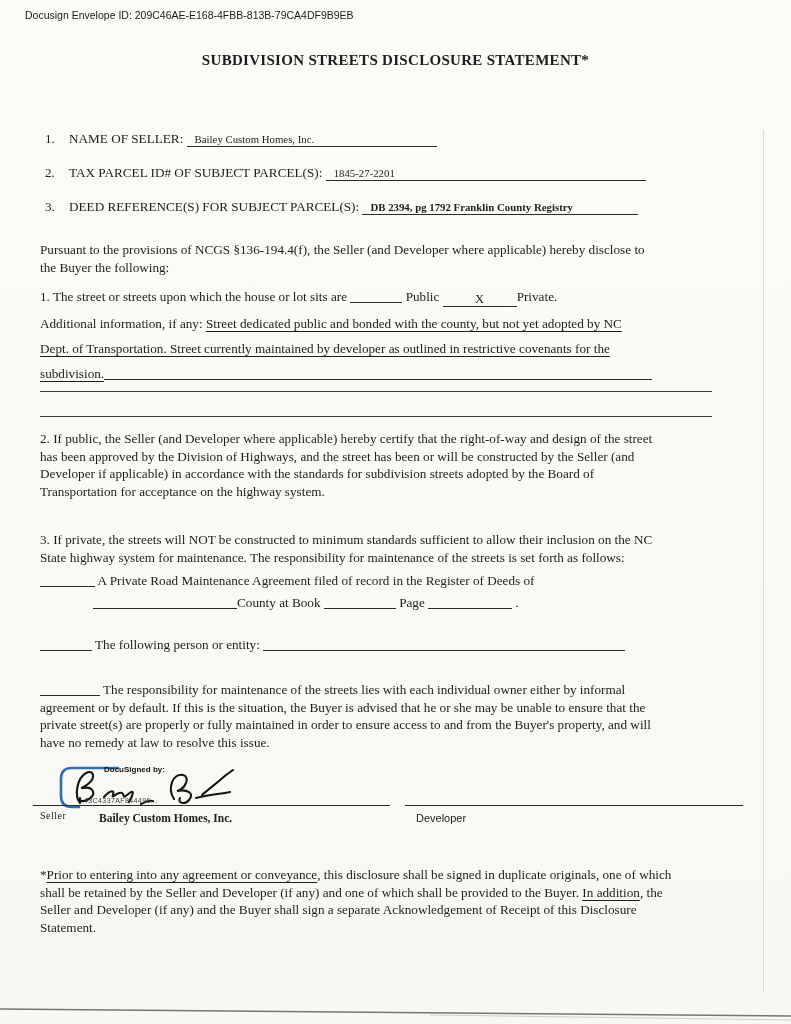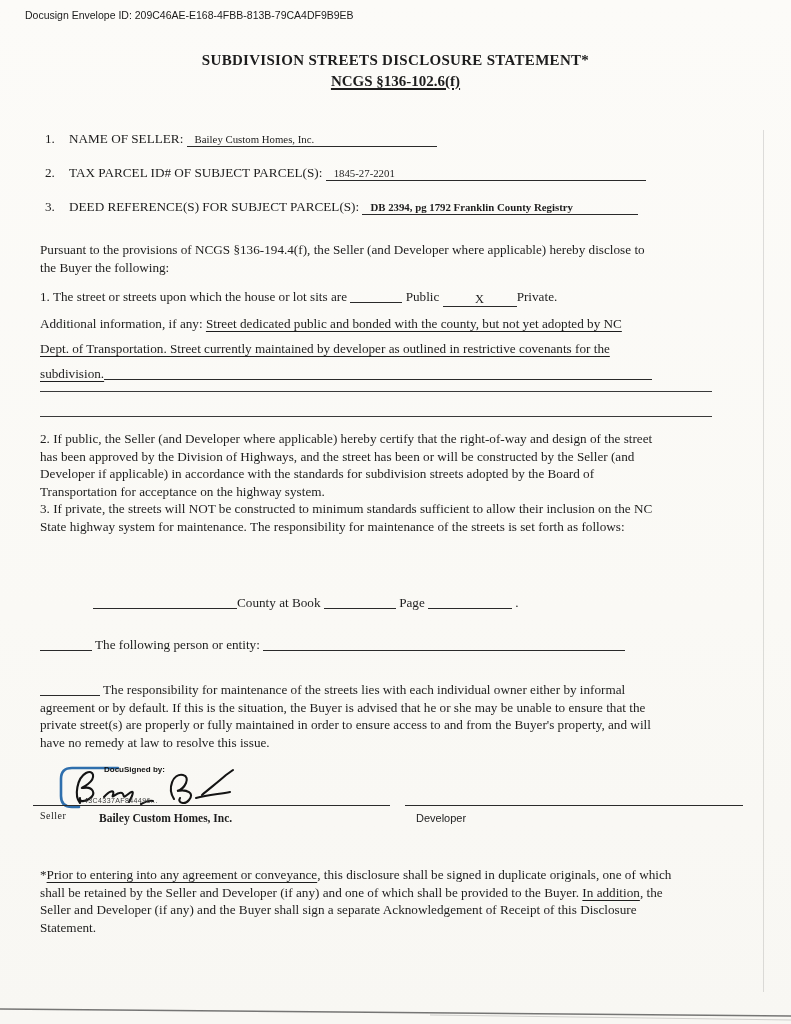--- a/index.html
+++ b/index.html
@@ -37,21 +37,20 @@
 </style>
 </head>
 <body>
 
 <div class="page">
 
   <div class="abs env">Docusign Envelope ID: 209C46AE-E168-4FBB-813B-79CA4DF9B9EB</div>
 
   <div class="abs title-wrap">
     <div class="title-l1">SUBDIVISION STREETS DISCLOSURE STATEMENT*</div>
-    <div class="title-l2">NCGS §136-102.6(f)</div>
   </div>
 
   <div class="abs item" style="top:131px"><span class="num">1.</span><span>NAME OF SELLER:</span> <span class="value-line vw1">Bailey Custom Homes, Inc.</span></div>
 
   <div class="abs item" style="top:165px"><span class="num">2.</span><span>TAX PARCEL ID# OF SUBJECT PARCEL(S):</span> <span class="value-line vw2">1845-27-2201</span></div>
 
   <div class="abs item" style="top:199px"><span class="num">3.</span><span>DEED REFERENCE(S) FOR SUBJECT PARCEL(S):</span> <span class="value-line vw3 semibold">DB 2394, pg 1792 Franklin County Registry</span></div>
 
   <div class="abs para" style="top:241px"><span class="pre">Pursuant to the provisions of NCGS §136-194.4(f), the Seller (and Developer where applicable) hereby disclose to
 the Buyer the following:</span></div>
@@ -63,23 +62,24 @@
 subdivision.</span><span class="blank" style="width:548px"></span></div>
 
   <div class="abs blankline" style="left:40px;top:391px;width:672px"></div>
   <div class="abs blankline" style="left:40px;top:416px;width:672px"></div>
 
   <div class="abs para" style="top:430px"><span class="pre">2. If public, the Seller (and Developer where applicable) hereby certify that the right-of-way and design of the street
 has been approved by the Division of Highways, and the street has been or will be constructed by the Seller (and
 Developer if applicable) in accordance with the standards for subdivision streets adopted by the Board of
 Transportation for acceptance on the highway system.</span></div>
 
-  <div class="abs para" style="top:500px"><span class="pre">3. If private, the streets will NOT be constructed to minimum standards sufficient to allow their inclusion on the NC
+  <div class="abs para" style="top:531px"><span class="pre">3. If private, the streets will NOT be constructed to minimum standards sufficient to allow their inclusion on the NC
 State highway system for maintenance. The responsibility for maintenance of the streets is set forth as follows:</span></div>
 
+  <div class="abs para" style="top:572px;white-space:nowrap"><span class="blank" style="width:55px"></span> <span>A Private Road Maintenance Agreement filed of record in the Register of Deeds of</span></div>
 
   <div class="abs para" style="top:594px;left:93px;white-space:nowrap"><span class="blank" style="width:144px"></span><span>County at Book</span> <span class="blank" style="width:72px"></span> <span>Page</span> <span class="blank" style="width:84px"></span> <span>.</span></div>
 
   <div class="abs para" style="top:681px"><span class="blank" style="width:60px"></span> <span class="pre">The responsibility for maintenance of the streets lies with each individual owner either by informal
 agreement or by default. If this is the situation, the Buyer is advised that he or she may be unable to ensure that the
 private street(s) are properly or fully maintained in order to ensure access to and from the Buyer's property, and will
 have no remedy at law to resolve this issue.</span></div>
 
   <div class="abs para" style="top:636px;white-space:nowrap"><span class="blank" style="width:52px"></span> <span>The following person or entity:</span> <span class="blank" style="width:362px"></span></div>
 

